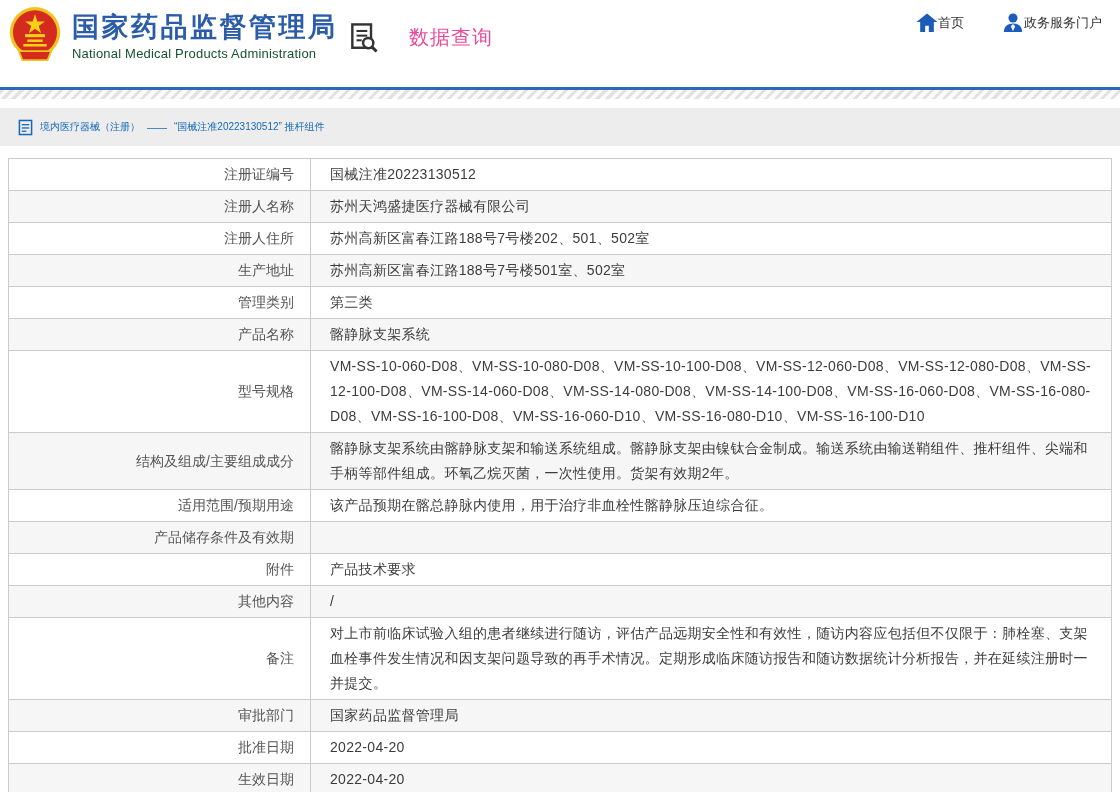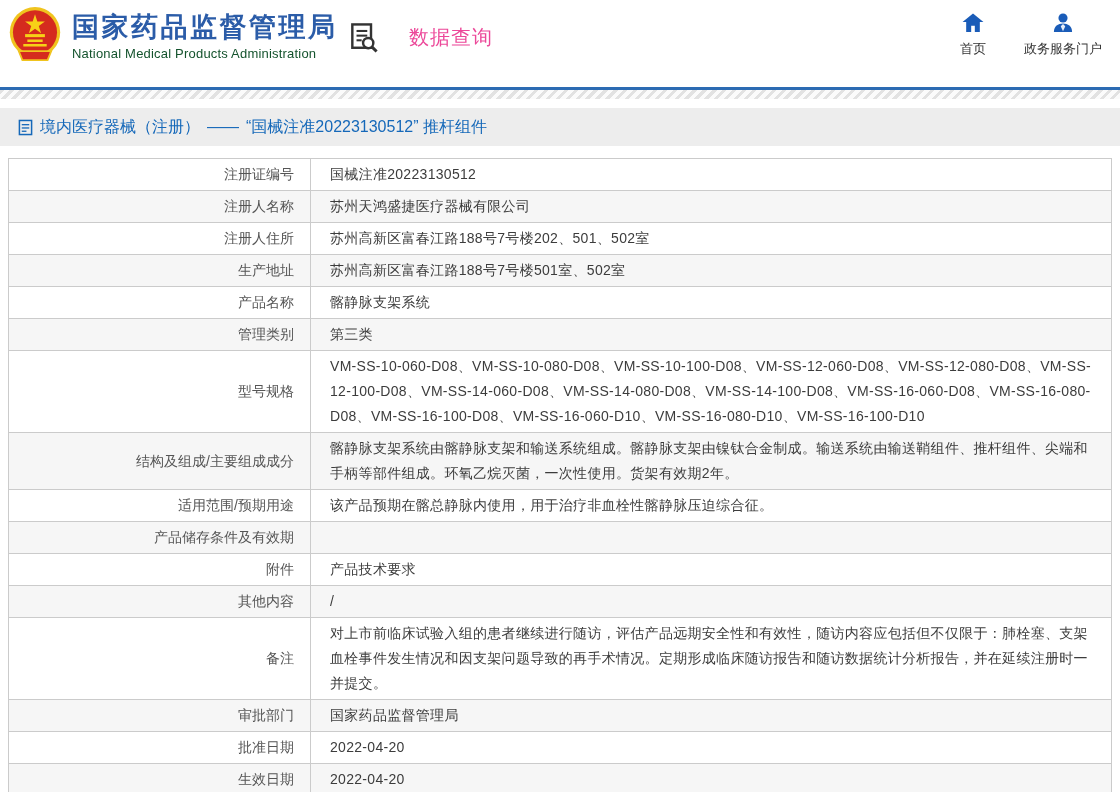--- a/index.html
+++ b/index.html
@@ -8,29 +8,29 @@
 
   
   .header { position:relative; height:87px; background:#fff; }
   .logo { position:absolute; left:8px; top:6px; width:54px; height:58px; }
   .org-block { position:absolute; left:72px; top:11px; }
   .org-cn { font-size:27px; font-weight:bold; color:#2b5ca8; letter-spacing:2.5px; line-height:32px; }
   .org-en { font-size:13px; color:#14532d; margin-top:3px; letter-spacing:0.2px; }
   .data-query { position:absolute; left:350px; top:22px; display:flex; align-items:center; gap:7px; cursor:pointer; }
   .dq-label { font-size:20px; color:#ec4899; letter-spacing:1px;margin-left:24px; }
   .nav { position:absolute; right:18px; top:13px; display:flex; gap:38px; }
-  .nav-item { display:flex; flex-direction:column; align-items:center; gap:7px; cursor:pointer; }
+  .nav-item { display:flex; flex-direction:row; align-items:center; gap:0; cursor:pointer; }
   .nav-label { font-size:13px; color:#333; }
 
   .blue-line { height:3px; background:#2c6bb3; }
   .hatch { height:9px; background:repeating-linear-gradient(135deg,#e2e2e2 0 3px,#fbfbfb 3px 7px); }
 
   
   .breadcrumb { margin-top:9px; height:38px; background:#ededed; display:flex; align-items:center; padding-left:18px; gap:7px; }
-  .breadcrumb-text { color:#1568b9; font-size:16px; }
+  .breadcrumb-text { color:#1568b9; font-size:10px; }
 
   
   .table-wrap { margin:12px 8px 0 8px; }
   table { width:100%; border-collapse:collapse; table-layout:fixed; }
   td { border:1px solid #cbcbcb; font-size:14px; line-height:25px; padding:3px 19px; vertical-align:middle; }
   tr { height:32px; background:#fff; }
   tr:nth-child(even) { background:#f6f6f6; }
   .label-cell { width:302px; text-align:right; color:#555; padding-right:16px; }
   .value-cell { color:#3c3c3c; word-break:break-all; letter-spacing:0.3px; }
 </style>
@@ -112,26 +112,26 @@
         </tr>
         <tr>
           <td class="label-cell">注册人住所</td>
           <td class="value-cell">苏州高新区富春江路188号7号楼202、501、502室</td>
         </tr>
         <tr>
           <td class="label-cell">生产地址</td>
           <td class="value-cell">苏州高新区富春江路188号7号楼501室、502室</td>
         </tr>
         <tr>
+          <td class="label-cell">管理类别</td>
+          <td class="value-cell">第三类</td>
+        </tr>
+        <tr>
           <td class="label-cell">产品名称</td>
           <td class="value-cell">髂静脉支架系统</td>
-        </tr>
-        <tr>
-          <td class="label-cell">管理类别</td>
-          <td class="value-cell">第三类</td>
         </tr>
         <tr>
           <td class="label-cell">型号规格</td>
           <td class="value-cell">VM-SS-10-060-D08、VM-SS-10-080-D08、VM-SS-10-100-D08、VM-SS-12-060-D08、VM-SS-12-080-D08、VM-SS-12-100-D08、VM-SS-14-060-D08、VM-SS-14-080-D08、VM-SS-14-100-D08、VM-SS-16-060-D08、VM-SS-16-080-D08、VM-SS-16-100-D08、VM-SS-16-060-D10、VM-SS-16-080-D10、VM-SS-16-100-D10</td>
         </tr>
         <tr>
           <td class="label-cell">结构及组成/主要组成成分</td>
           <td class="value-cell">髂静脉支架系统由髂静脉支架和输送系统组成。髂静脉支架由镍钛合金制成。输送系统由输送鞘组件、推杆组件、尖端和手柄等部件组成。环氧乙烷灭菌，一次性使用。货架有效期2年。</td>
         </tr>
         <tr>

